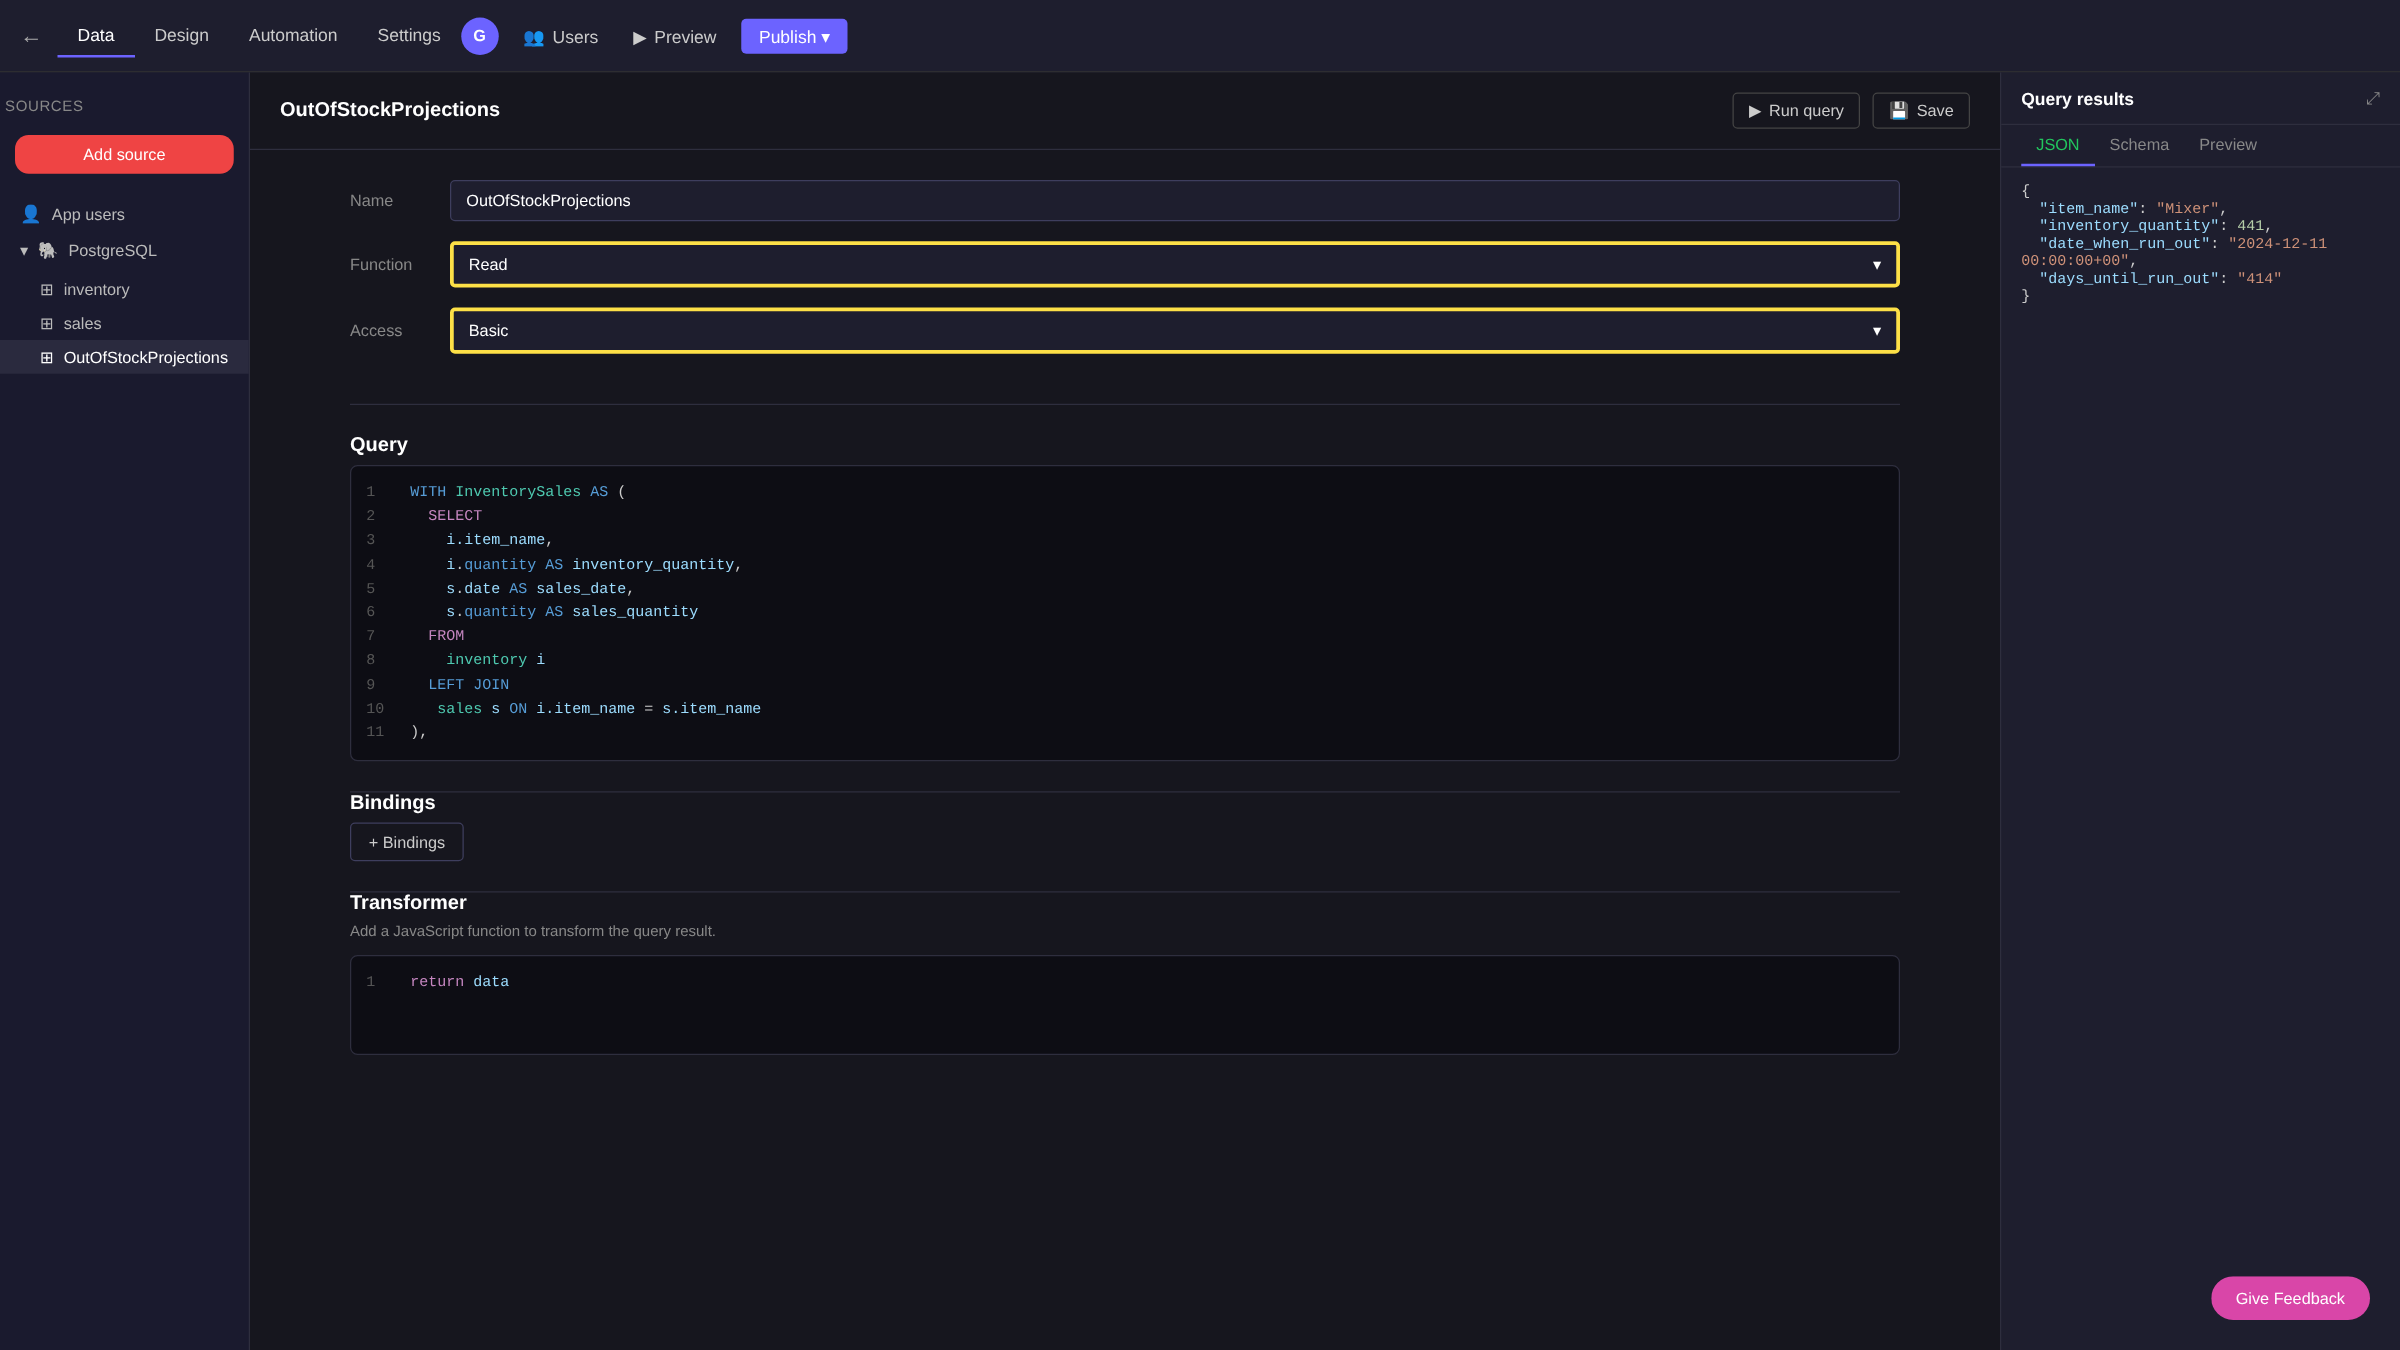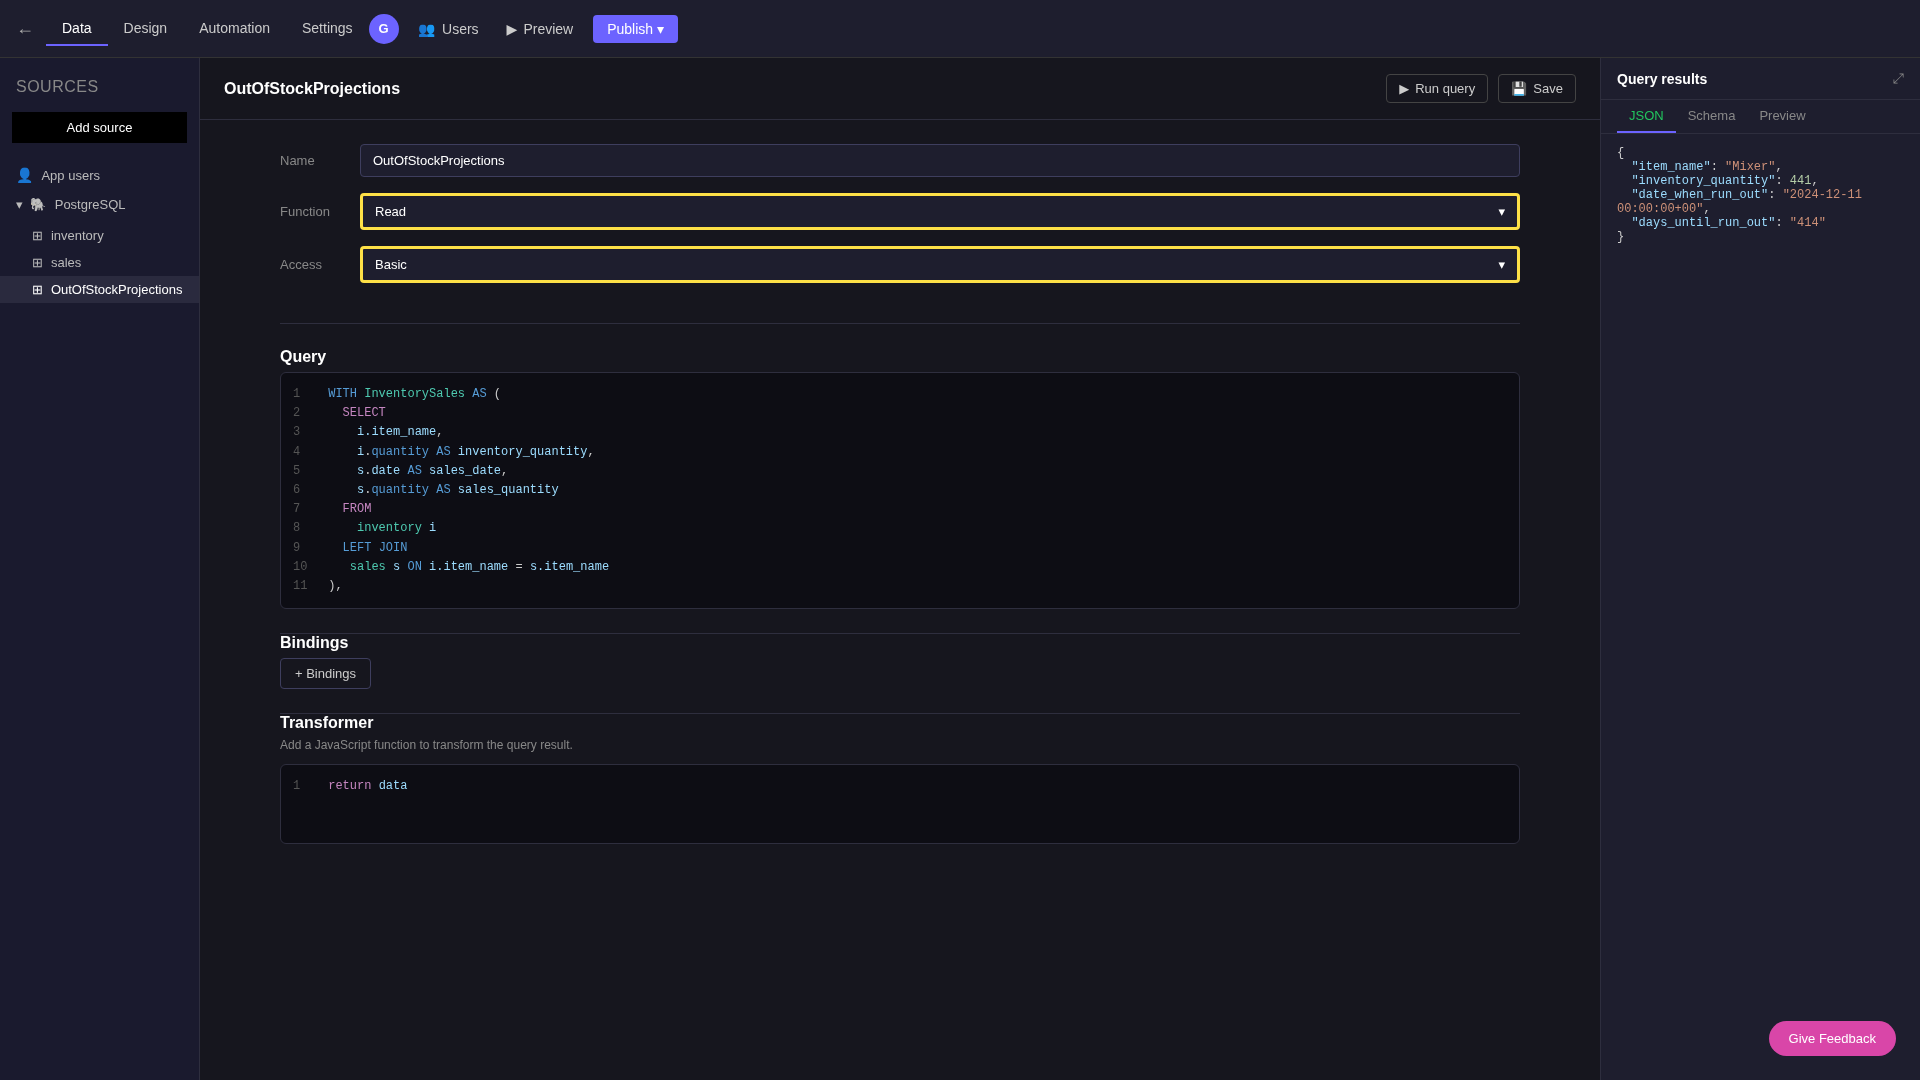--- a/index.html
+++ b/index.html
@@ -15,22 +15,22 @@
     .topbar-right { display: flex; align-items: center; gap: 12px; }
     .topbar-avatar { width: 30px; height: 30px; border-radius: 50%; background: #6c63ff; display: flex; align-items: center; justify-content: center; font-weight: 700; font-size: 13px; color: #fff; }
     .topbar-btn { display: flex; align-items: center; gap: 6px; color: #ccc; cursor: pointer; font-size: 14px; padding: 4px 8px; }
     .topbar-publish { background: #6c63ff; color: #fff; border: none; border-radius: 4px; padding: 6px 14px; cursor: pointer; font-size: 14px; display: flex; align-items: center; gap: 4px; }
 
     
     .layout { display: flex; height: calc(1080px - 58px); }
 
     
     .sidebar { width: 200px; background: #1a1a2e; border-right: 1px solid #2e2e3e; display: flex; flex-direction: column; padding: 12px 0; }
-    .sidebar-header { padding: 8px 16px; font-size: 16px; color: #888; text-transform: uppercase; letter-spacing: 0.5px; }
-    .sidebar-add-btn { margin: 8px 12px; background: #000000; color: #fff; border: none; border-radius: 0; padding: 8px 12px; cursor: pointer; font-size: 13px; width: calc(100% - 24px); }
+    .sidebar-header { padding: 8px 4px; font-size: 12px; color: #888; text-transform: uppercase; letter-spacing: 0.5px; }
+    .sidebar-add-btn { margin: 8px 12px; background: #ef4444; color: #fff; border: none; border-radius: 11px; padding: 8px 12px; cursor: pointer; font-size: 13px; width: calc(100% - 24px); }
     .sidebar-item { display: flex; align-items: center; gap: 8px; padding: 8px 16px; cursor: pointer; color: #bbb; font-size: 13px; }
     .sidebar-item .icon { font-size: 14px; }
     .sidebar-group { padding: 4px 0; }
     .sidebar-group-item { display: flex; align-items: center; gap: 8px; padding: 6px 16px 6px 32px; cursor: pointer; color: #bbb; font-size: 13px; }
     .sidebar-group-item.active { background: #2a2a3e; color: #fff; }
     .sidebar-group-toggle { display: flex; align-items: center; gap: 8px; padding: 6px 16px; cursor: pointer; color: #bbb; font-size: 13px; }
 
     
     .main { flex: 1; background: #16161e; overflow-y: auto; }
     .main-header { display: flex; align-items: center; justify-content: space-between; padding: 16px 24px; border-bottom: 1px solid #2e2e3e; }

